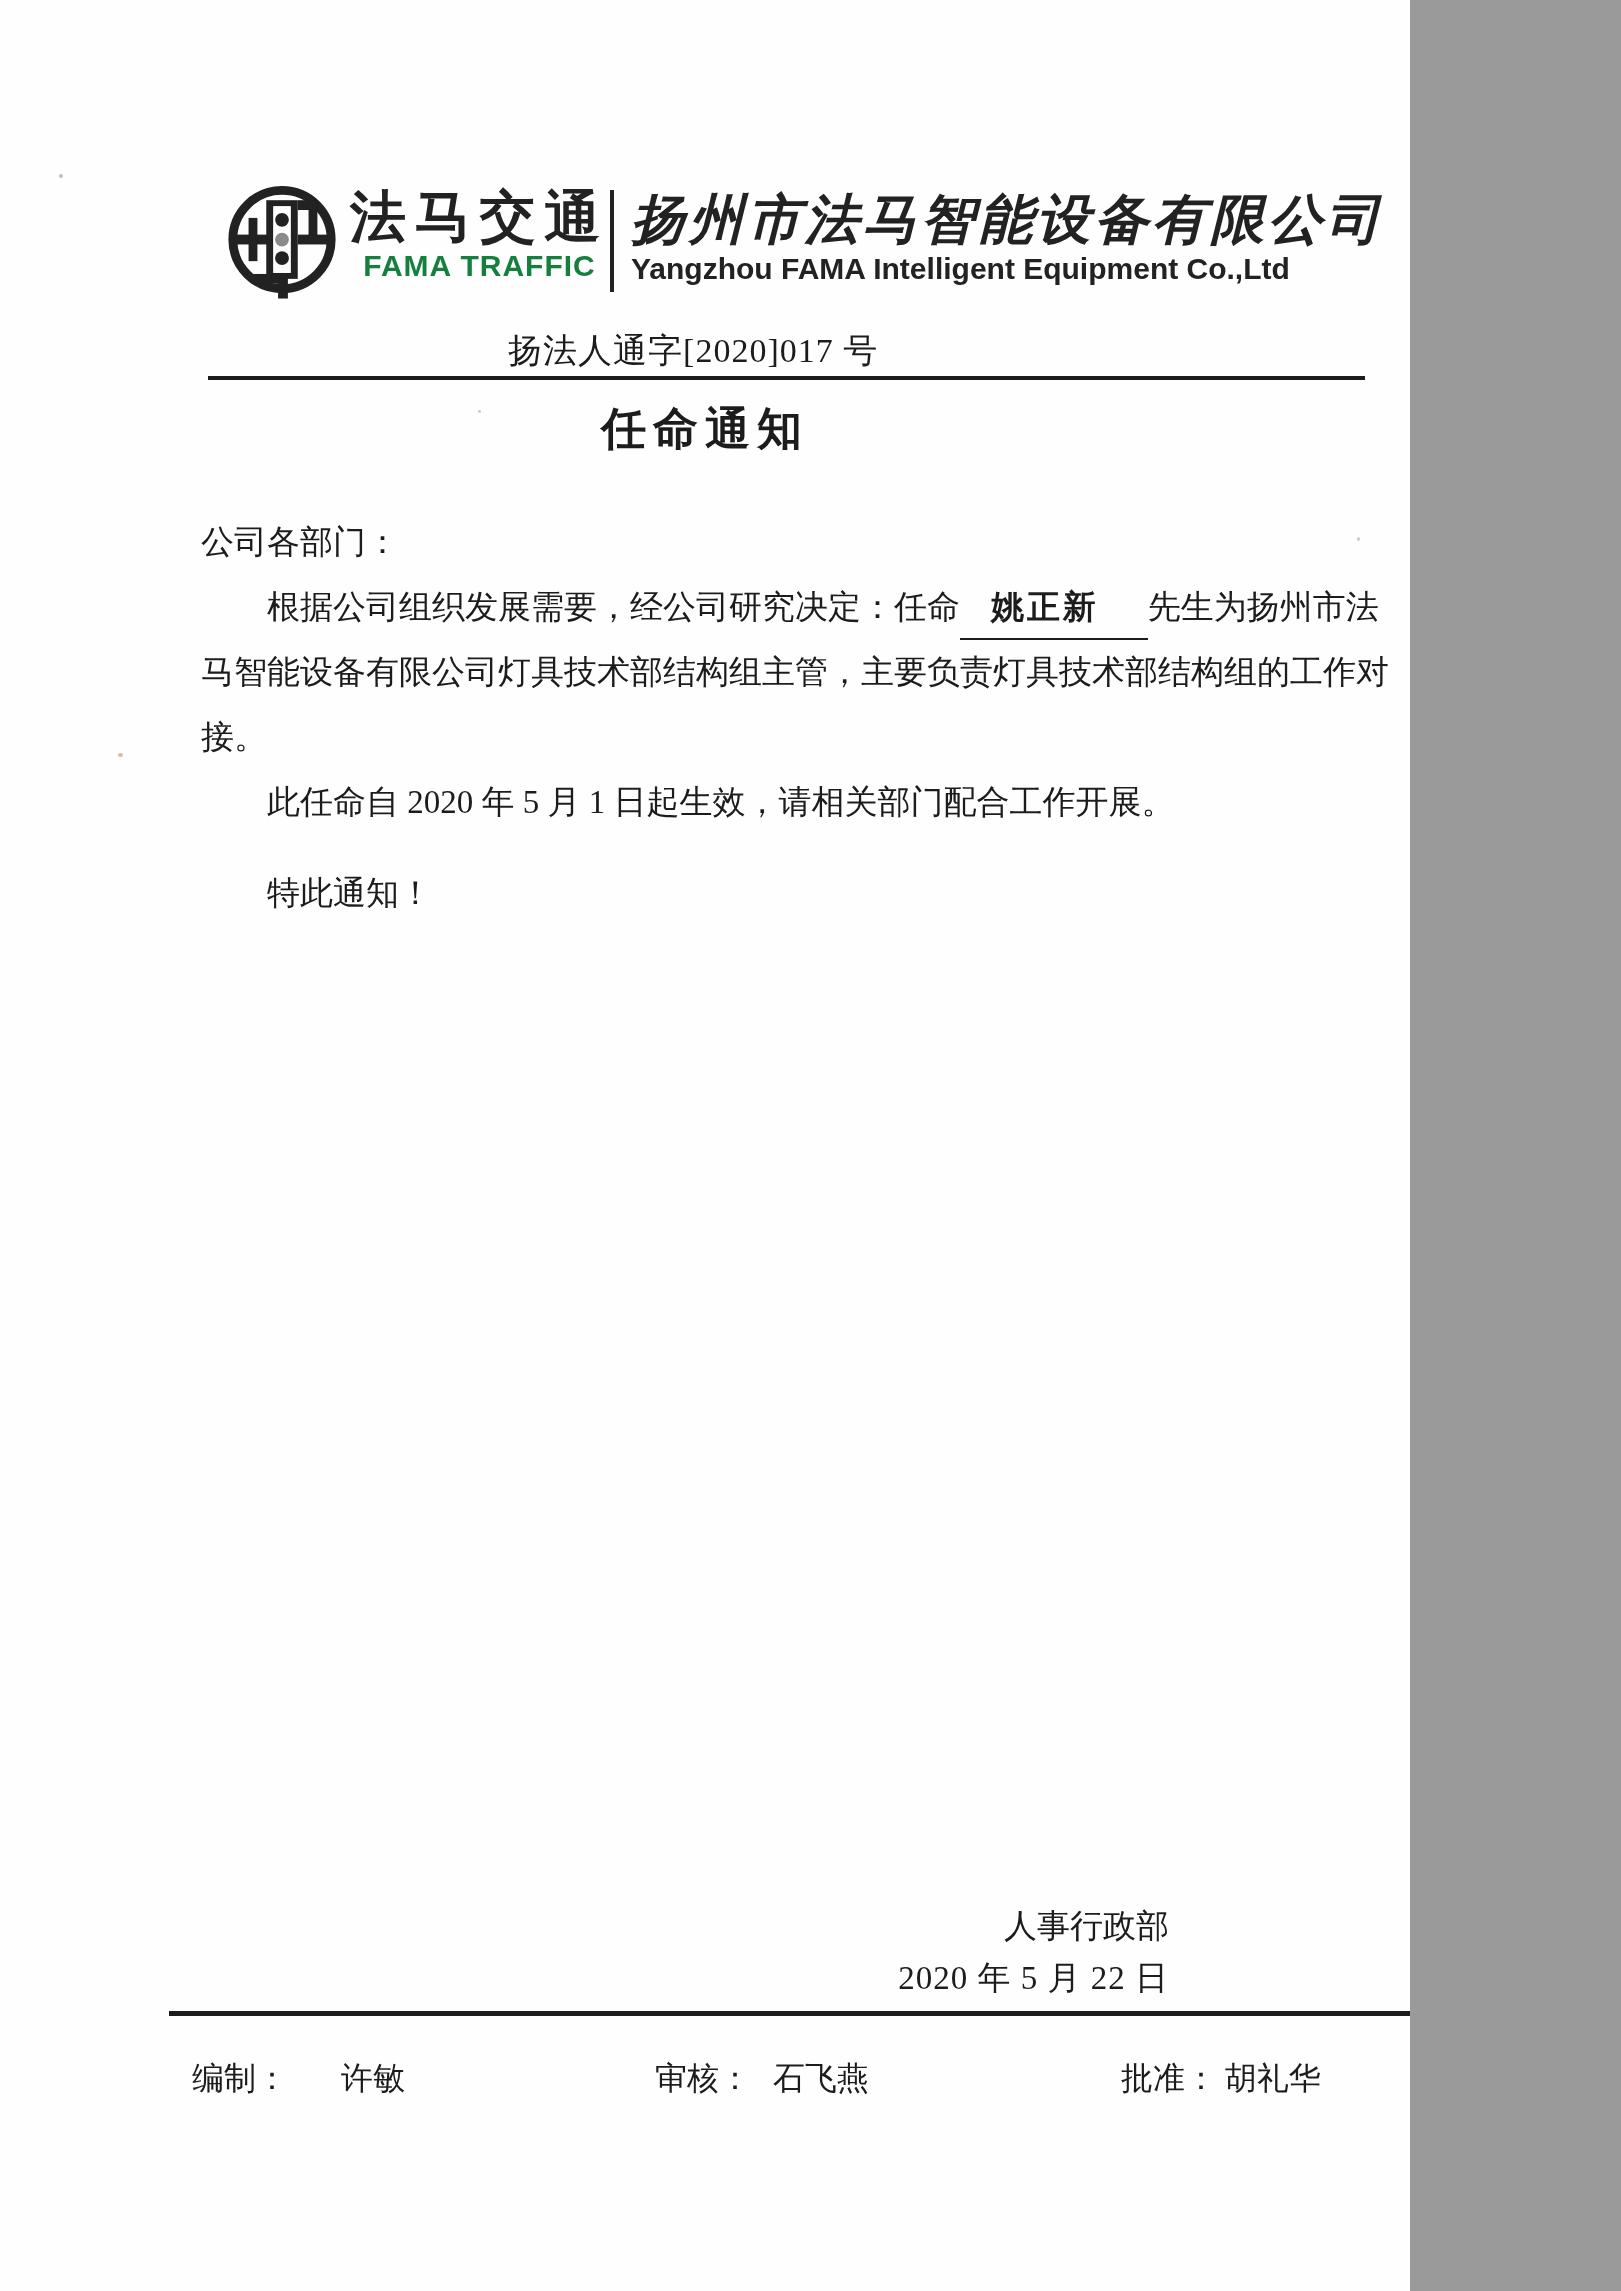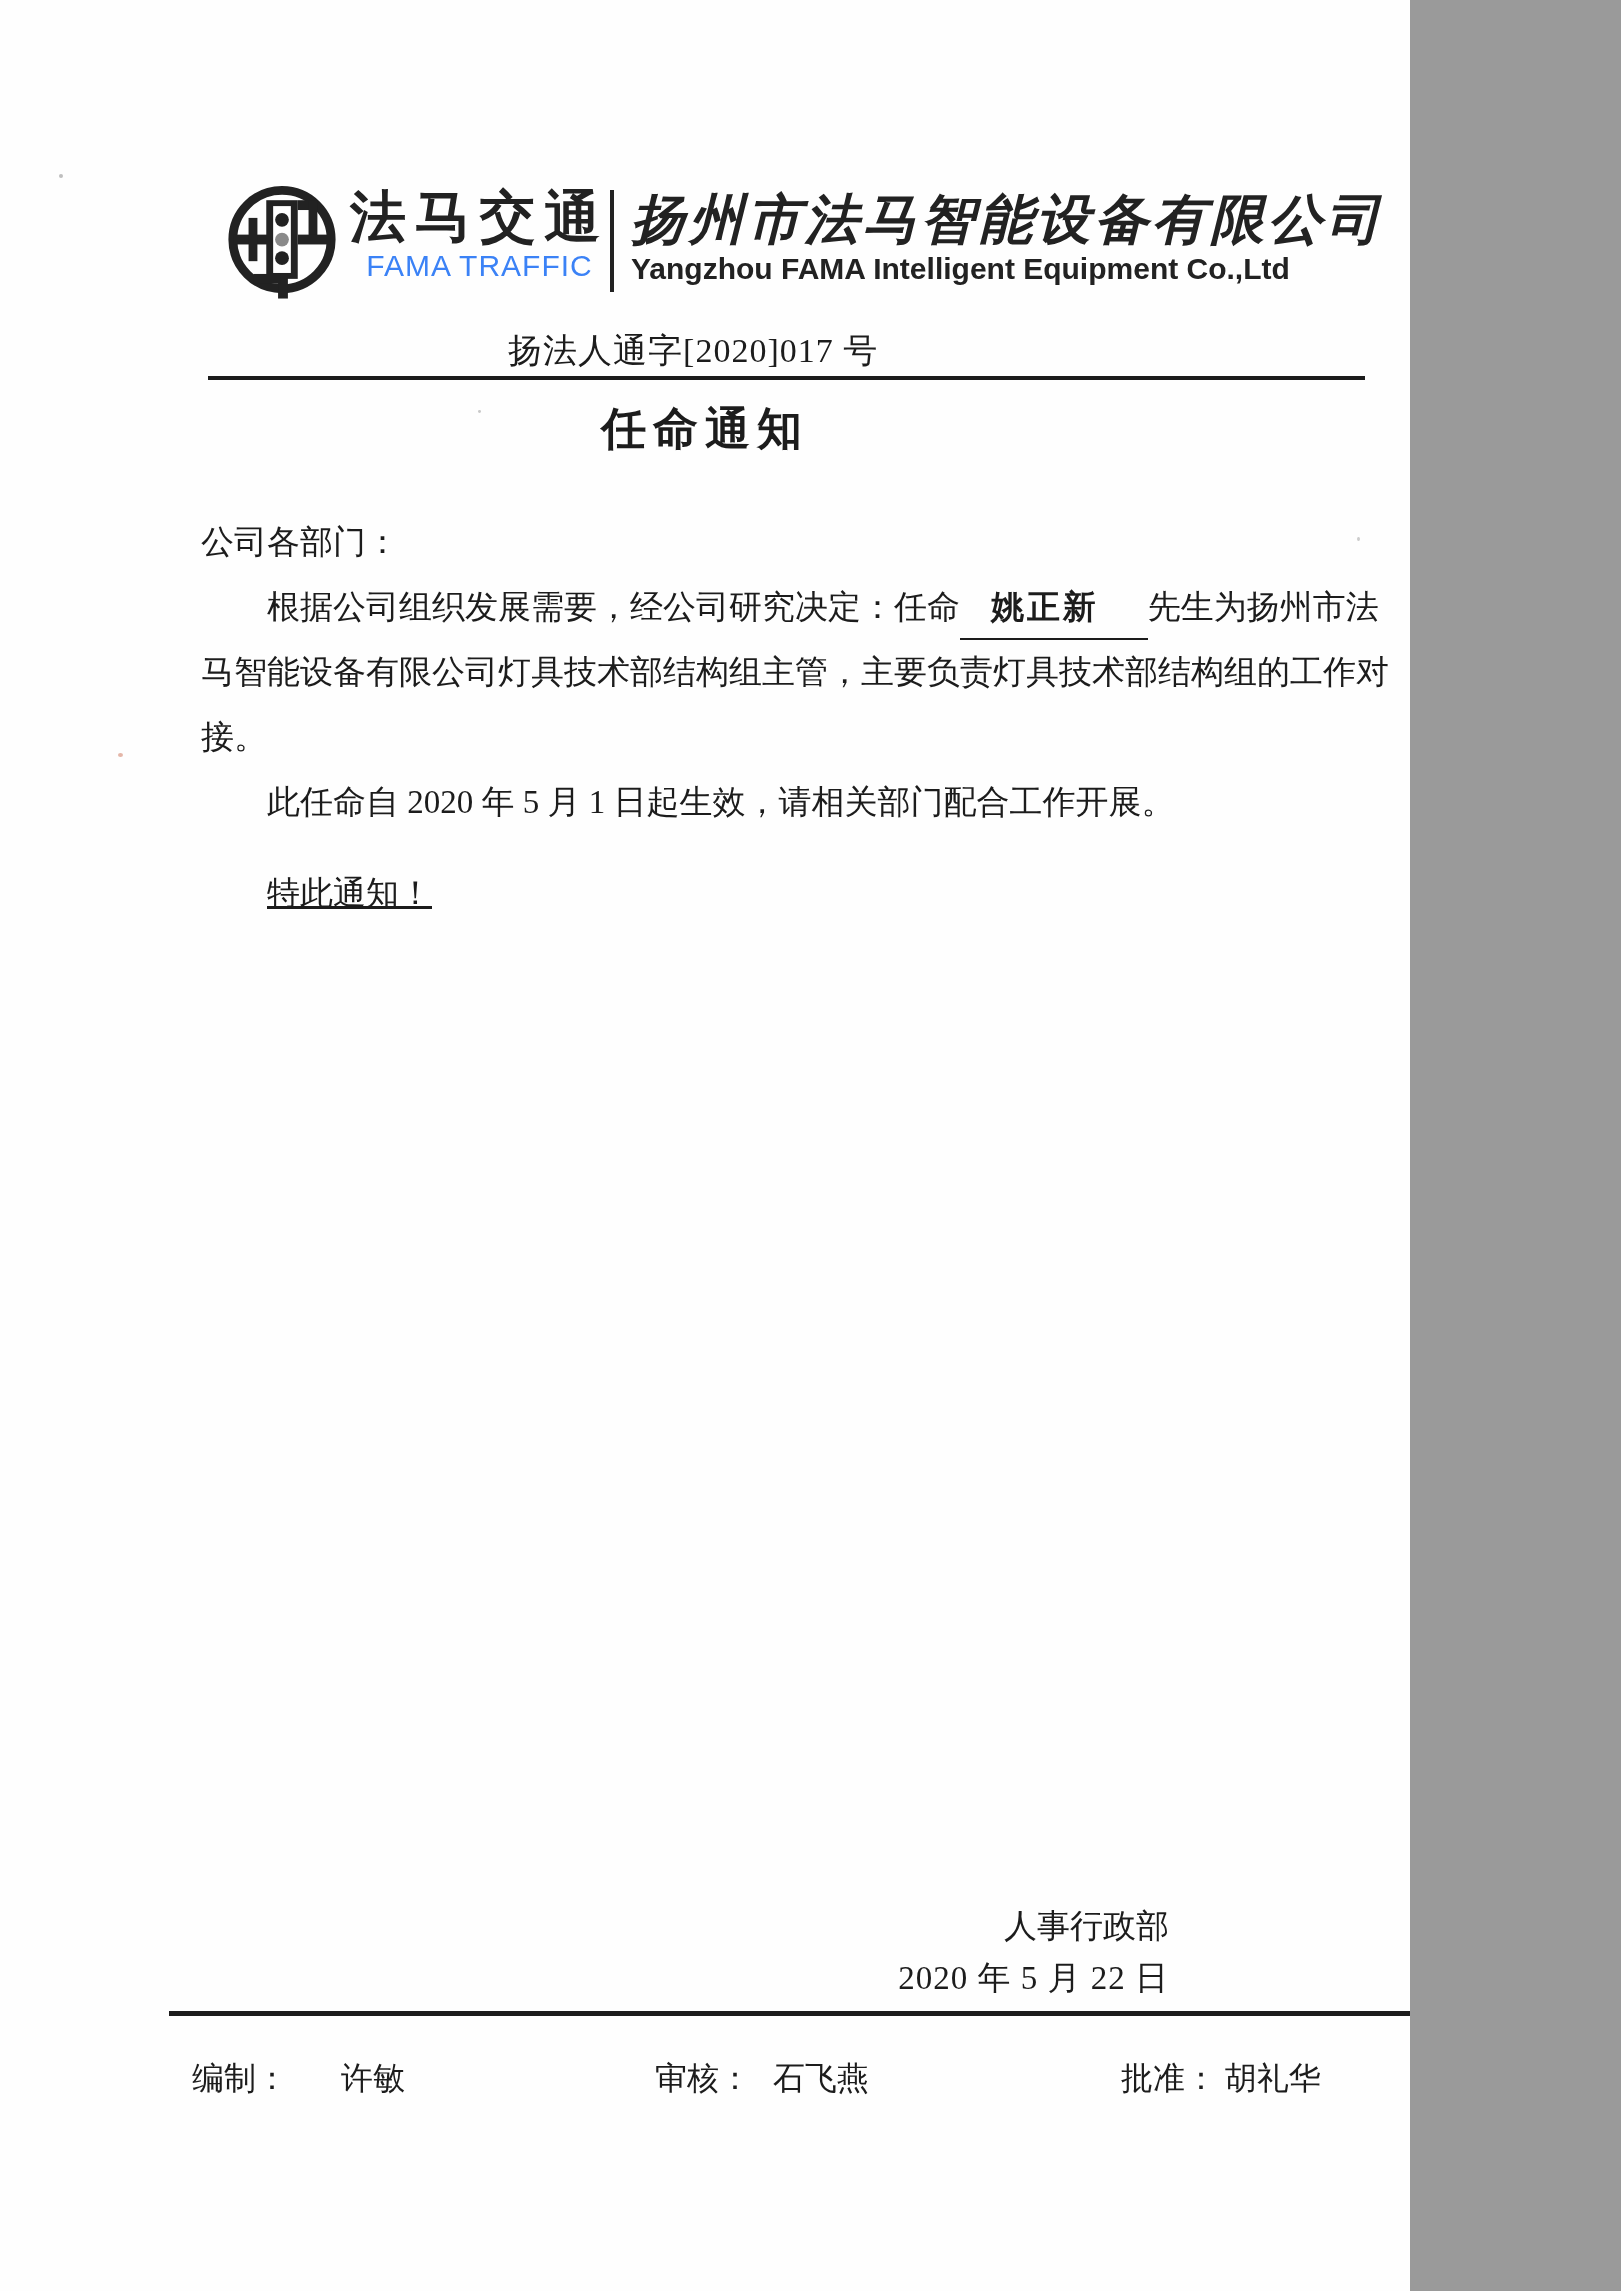--- a/index.html
+++ b/index.html
@@ -10,40 +10,40 @@
     overflow:hidden;
     font-family:"Liberation Serif","DejaVu Serif",serif;
     color:#1c1c1c;
   }
   
   .letterhead{position:absolute;left:0;top:0;width:100%;height:333px;}
   .logo{position:absolute;left:223px;top:180px;width:118px;height:123px;}
   .brand{position:absolute;left:349px;top:186px;width:261px;text-align:center;
          font-family:"Liberation Sans","DejaVu Sans",sans-serif;}
   .brand-cn{font-size:56px;font-weight:700;letter-spacing:8.8px;line-height:61px;white-space:nowrap;color:#222;}
-  .brand-en{font-size:30px;font-weight:400;letter-spacing:1px;line-height:33px;margin-top:2px;white-space:nowrap;color:#3b82f6;}
+  .brand-en{font-size:30px;font-weight:700;letter-spacing:1px;line-height:33px;margin-top:2px;white-space:nowrap;color:#15803d;}
   .lh-divider{position:absolute;left:610px;top:190px;width:3.9px;height:102px;background:#222;}
   .company{position:absolute;left:631px;top:190px;font-family:"Liberation Sans","DejaVu Sans",sans-serif;}
   .company-cn{font-size:54px;font-weight:700;letter-spacing:3.9px;line-height:59px;white-space:nowrap;color:#222;font-style:italic;}
   .company-en{font-size:30px;font-weight:700;letter-spacing:0px;line-height:33px;margin-top:2.9px;white-space:nowrap;color:#222;}
   
   .doc-number{position:absolute;left:0;top:329px;width:100%;text-align:center;
               font-size:34px;line-height:43px;letter-spacing:1px;transform:translateX(-11.8px);}
   .rule-top{position:absolute;left:208px;top:376px;width:1157px;height:3.9px;background:#1c1c1c;}
   .title{position:absolute;left:0;top:400px;width:100%;text-align:center;
          font-size:45px;font-weight:700;letter-spacing:6.9px;line-height:59px;}
   
   .document-body{position:absolute;left:201px;top:510px;width:1191px;font-size:33px;line-height:65px;}
   .bline{white-space:nowrap;}
   .indent{padding-left:66px;}
   .salutation{margin-bottom:0;}
   .appointee{font-weight:700;letter-spacing:2.9px;
              border-bottom:2.9px solid #1c1c1c;
              padding:0 49px 13px 31px;}
-  .notice-line{margin-top:25.5px;text-decoration:underline;}
+  .notice-line{margin-top:25.5px;}
   
   .signature{position:absolute;right:241px;top:1900px;text-align:right;
              font-size:33px;line-height:52px;}
   .signature .sig-date{letter-spacing:1px;}
   
   .rule-bottom{position:absolute;left:169px;top:2011px;width:1335px;height:4.9px;background:#1c1c1c;}
   .footer-row{position:absolute;left:0;top:2056px;width:100%;height:49px;font-size:32px;line-height:45px;}
   .footer-group{position:absolute;white-space:nowrap;}
   .fg-prepared{left:192px;text-align:right;}
   .fg-reviewed{left:655px;}

